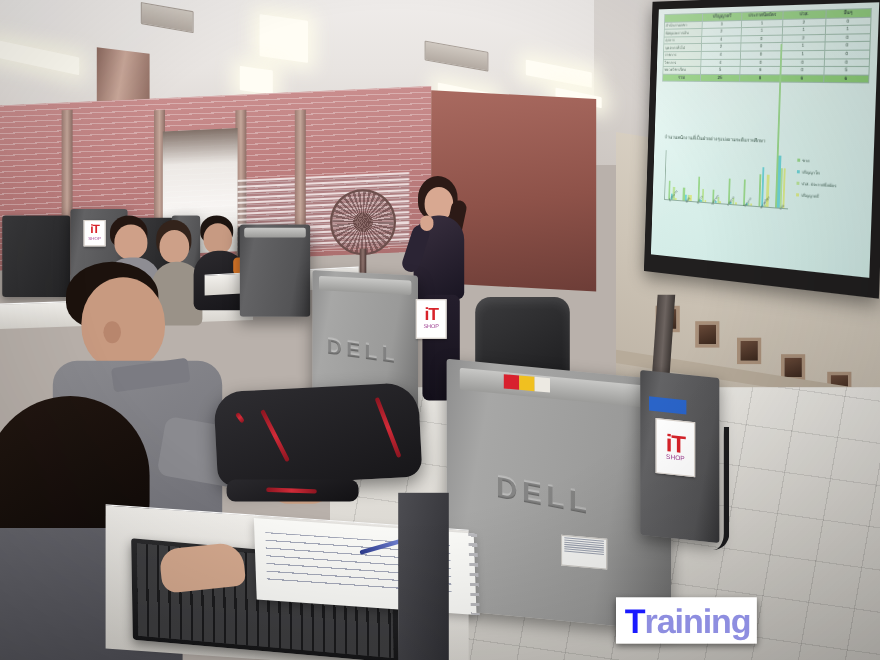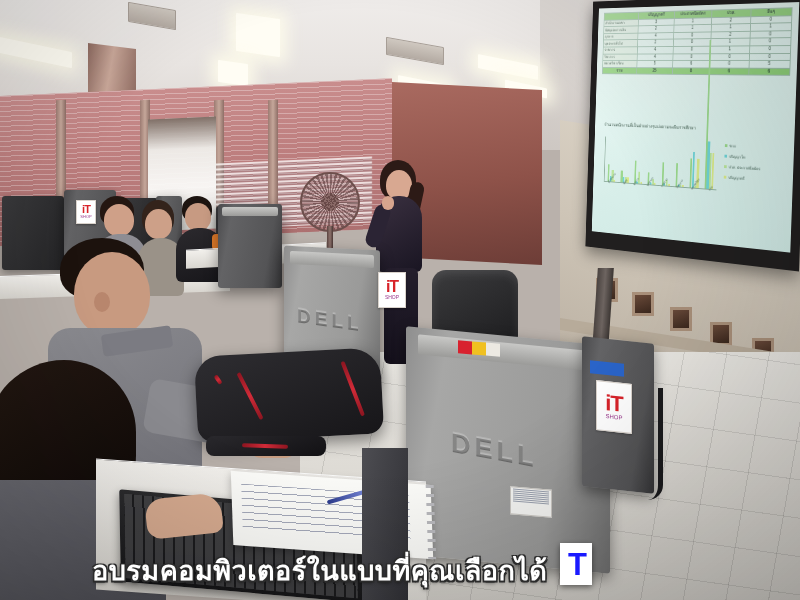--- a/index.html
+++ b/index.html
@@ -639,21 +639,21 @@
     <div class="lines"></div>
     <div class="rings"></div>
   </div>
   <div class="pen" style="left:326px;top:492px;width:62px;"></div>
 
   <div style="position:absolute;left:362px;top:448px;width:46px;height:152px;
               background:linear-gradient(100deg,#4d4d52,#2f2f34);"></div>
 
   <div class="dim"></div>
 
-  <div class="caption">อบรมคอมพิวเตอร์ในแบบที่คุณเลือกได้</div>
 
   <div class="logo">
     <div class="logo-left">
       <span class="logo-t">T</span>
+      <span class="logo-rest">raining</span>
     </div>
   </div>
 
 </div>
 
 </body></html>

